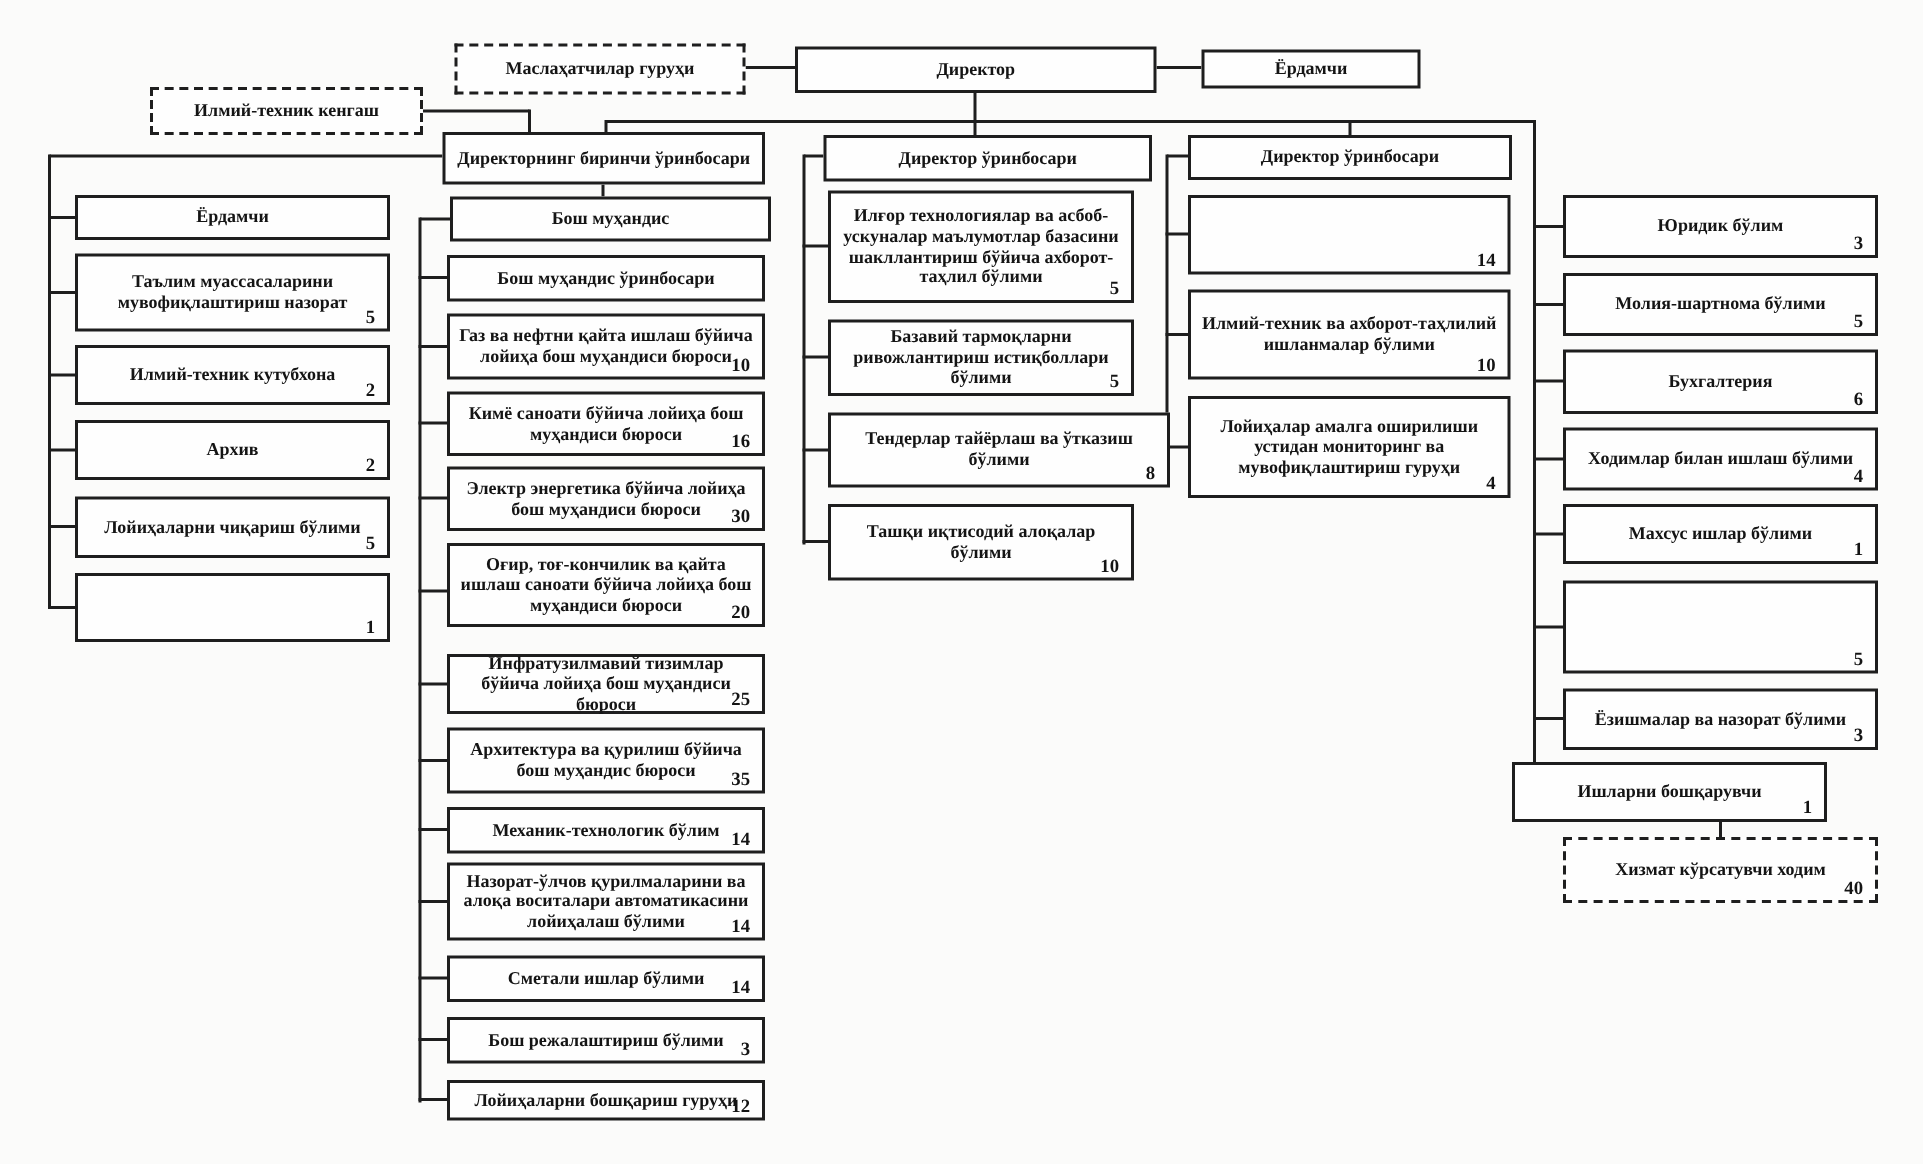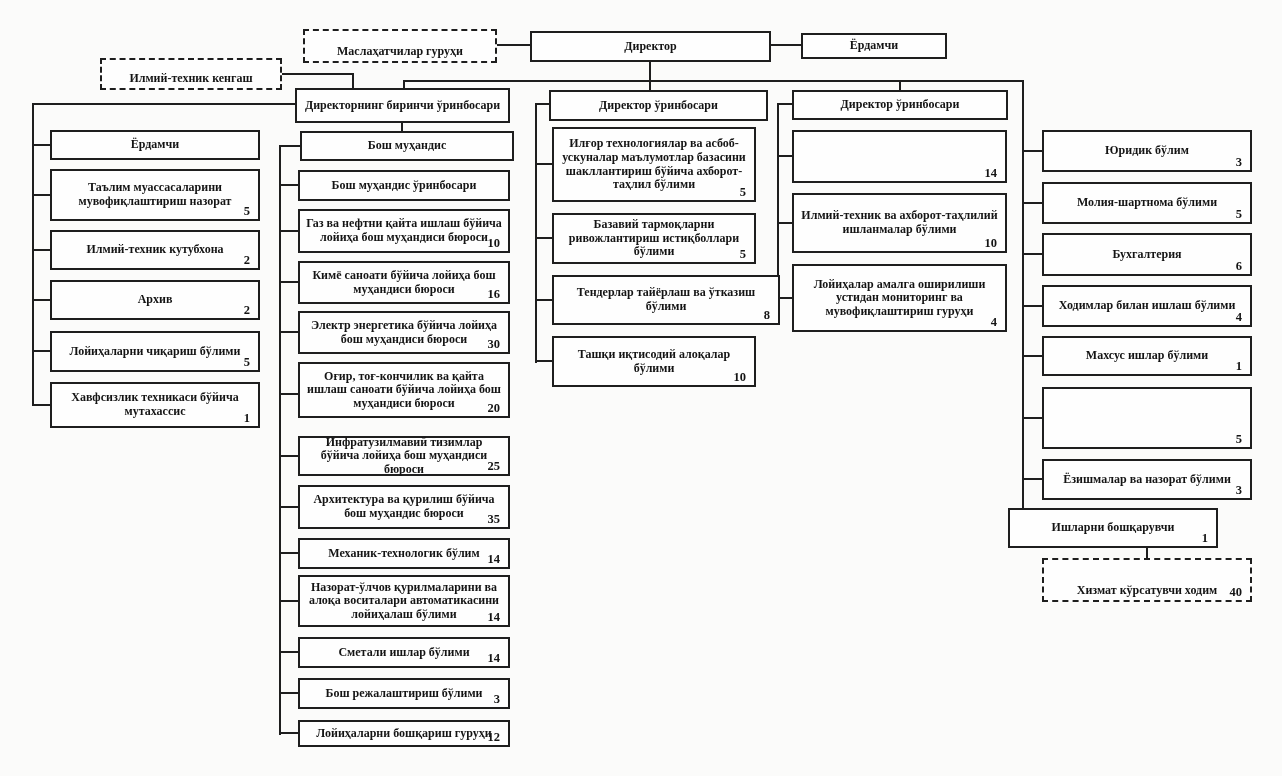--- a/index.html
+++ b/index.html
@@ -7,21 +7,21 @@
     position:relative;width:1282px;height:776px;margin:0 auto;
     background:#fbfbfa;overflow:hidden;
     font-family:"Liberation Serif","DejaVu Serif",serif;
   }
   .node{
     position:absolute;background:#fefefe;border:2px solid #1e1e1e;
     display:flex;align-items:center;justify-content:center;text-align:center;
     font-weight:bold;font-size:12px;line-height:1.13;color:#141414;
     padding:2px 6px;box-sizing:border-box;
   }
-  .node.dashed{border-style:dashed;align-items:flex-end;}
+  .node.dashed{border-style:dashed;}
   .lbl{width:100%;}
   .cnt{
     position:absolute;right:8px;bottom:1px;
     font-size:12.5px;font-weight:bold;color:#141414;
   }
   .ln{position:absolute;background:#1e1e1e;}
   .ln.h{height:2px;}
   .ln.v{width:2px;}
 </style>
 </head>
@@ -121,21 +121,20 @@
   </div>
   <div class="node" style="left:50px;top:280px;width:210px;height:40px">
     <div class="lbl">Архив</div>
     <div class="cnt">2</div>
   </div>
   <div class="node" style="left:50px;top:331px;width:210px;height:41px">
     <div class="lbl">Лойиҳаларни чиқариш бўлими</div>
     <div class="cnt">5</div>
   </div>
   <div class="node" style="left:50px;top:382px;width:210px;height:46px">
-    <div class="lbl">Хавфсизлик техникаси бўйича мутахассис</div>
     <div class="cnt">1</div>
   </div>
 
   <div class="node" style="left:298px;top:170px;width:212px;height:31px">
     <div class="lbl">Бош муҳандис ўринбосари</div>
   </div>
   <div class="node" style="left:298px;top:209px;width:212px;height:44px">
     <div class="lbl">Газ ва нефтни қайта ишлаш бўйича лойиҳа бош муҳандиси бюроси</div>
     <div class="cnt">10</div>
   </div>

